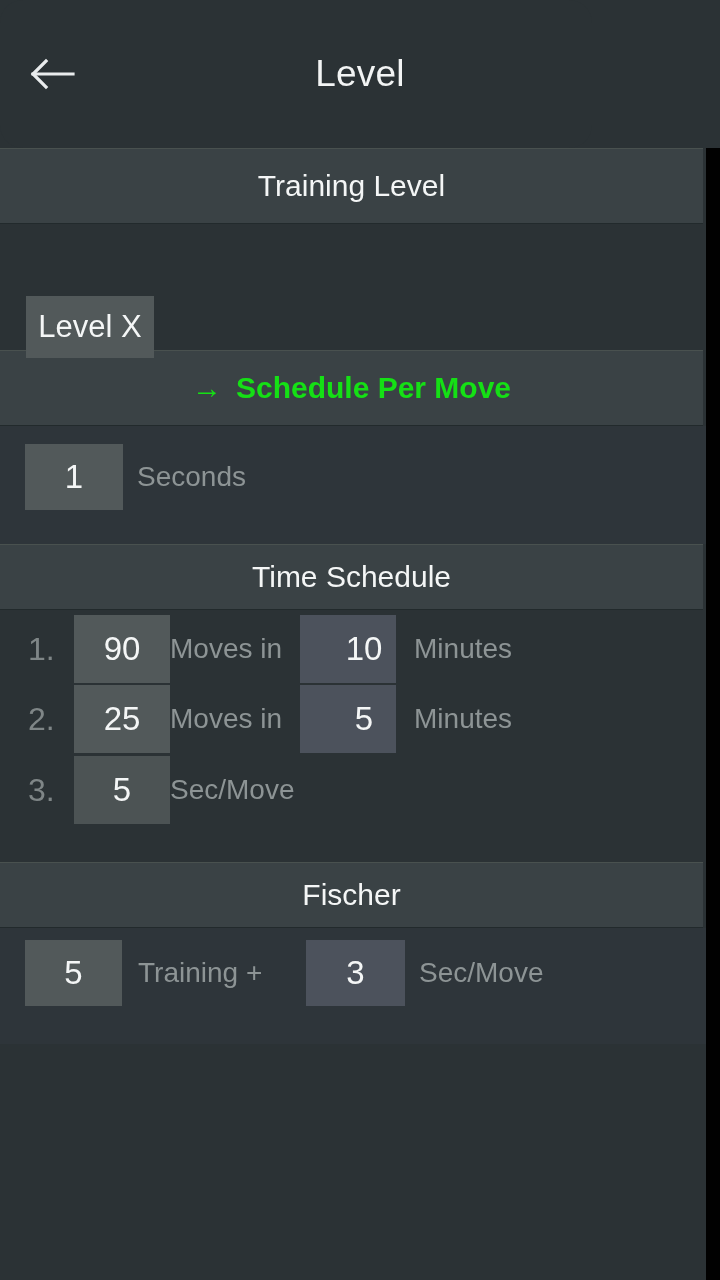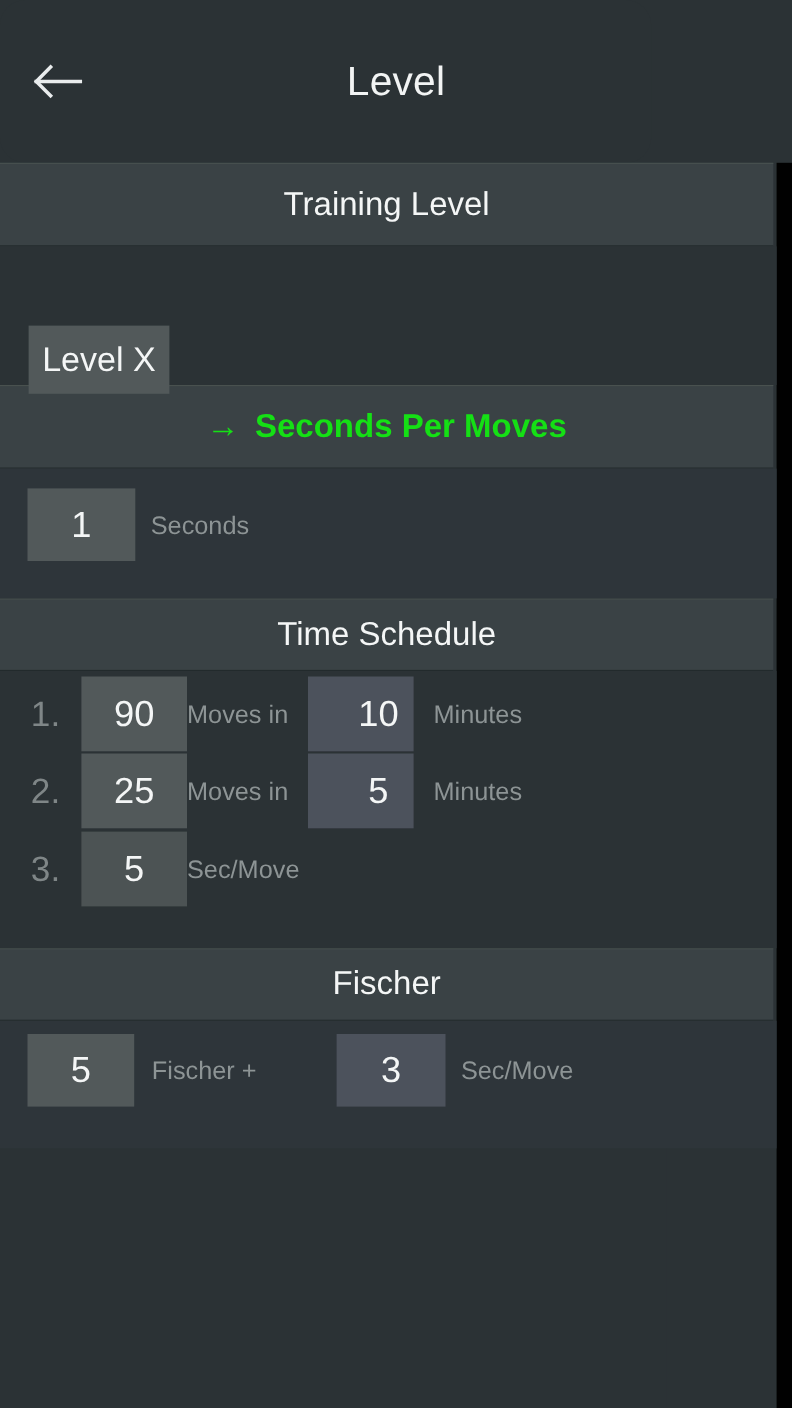--- a/index.html
+++ b/index.html
@@ -83,21 +83,21 @@
     font-size:33px; font-weight:400;
     background:#545a5a;
     flex:0 0 auto;
   }
   .chip.gray  { background:#52595a; }
   .chip.blue  { background:#4c525c; }
   .chip.dark  { background:#4c5354; }
 
   .label {
     color:#8d9495;
-    font-size:23px; font-weight:400;
+    font-size:28px; font-weight:400;
     white-space:nowrap;
   }
   .rownum {
     color:#7f8687;
     font-size:32px;
     width:46px;
     text-align:left;
     flex:0 0 auto;
   }
 
@@ -176,21 +176,21 @@
 
     <div class="section-header" style="height:76px;">
       <span>Training Level</span>
     </div>
     <div class="section-body" id="training-body">
       <div class="chip gray" id="level-chip">Level X</div>
     </div>
 
     <div class="section-header active" style="height:76px;">
       <span class="arrow-glyph">→</span>
-      <span class="hdr-text-green">Seconds Per Moves</span>
+      <span class="hdr-text-green">Schedule Per Move</span>
     </div>
     <div class="section-body alt" id="spm-body">
       <div class="chip gray" id="spm-chip">1</div>
       <div class="label" id="spm-label">Seconds</div>
     </div>
 
     <div class="section-header" style="height:66px;">
       <span>Time Schedule</span>
     </div>
     <div class="section-body" id="ts-body">
@@ -216,19 +216,19 @@
         <span class="chip dark ts-moves-chip">5</span>
         <span class="label ts-mid-label">Sec/Move</span>
       </div>
     </div>
 
     <div class="section-header" style="height:66px;">
       <span>Fischer</span>
     </div>
     <div class="section-body alt" id="fischer-body">
       <div class="chip gray" id="f-min-chip">5</div>
-      <div class="label" id="f-min-label">Fischer +</div>
+      <div class="label" id="f-min-label">Training +</div>
       <div class="chip blue" id="f-sec-chip">3</div>
       <div class="label" id="f-sec-label">Sec/Move</div>
     </div>
 
   </div>
 </div>
 
 </body></html>

